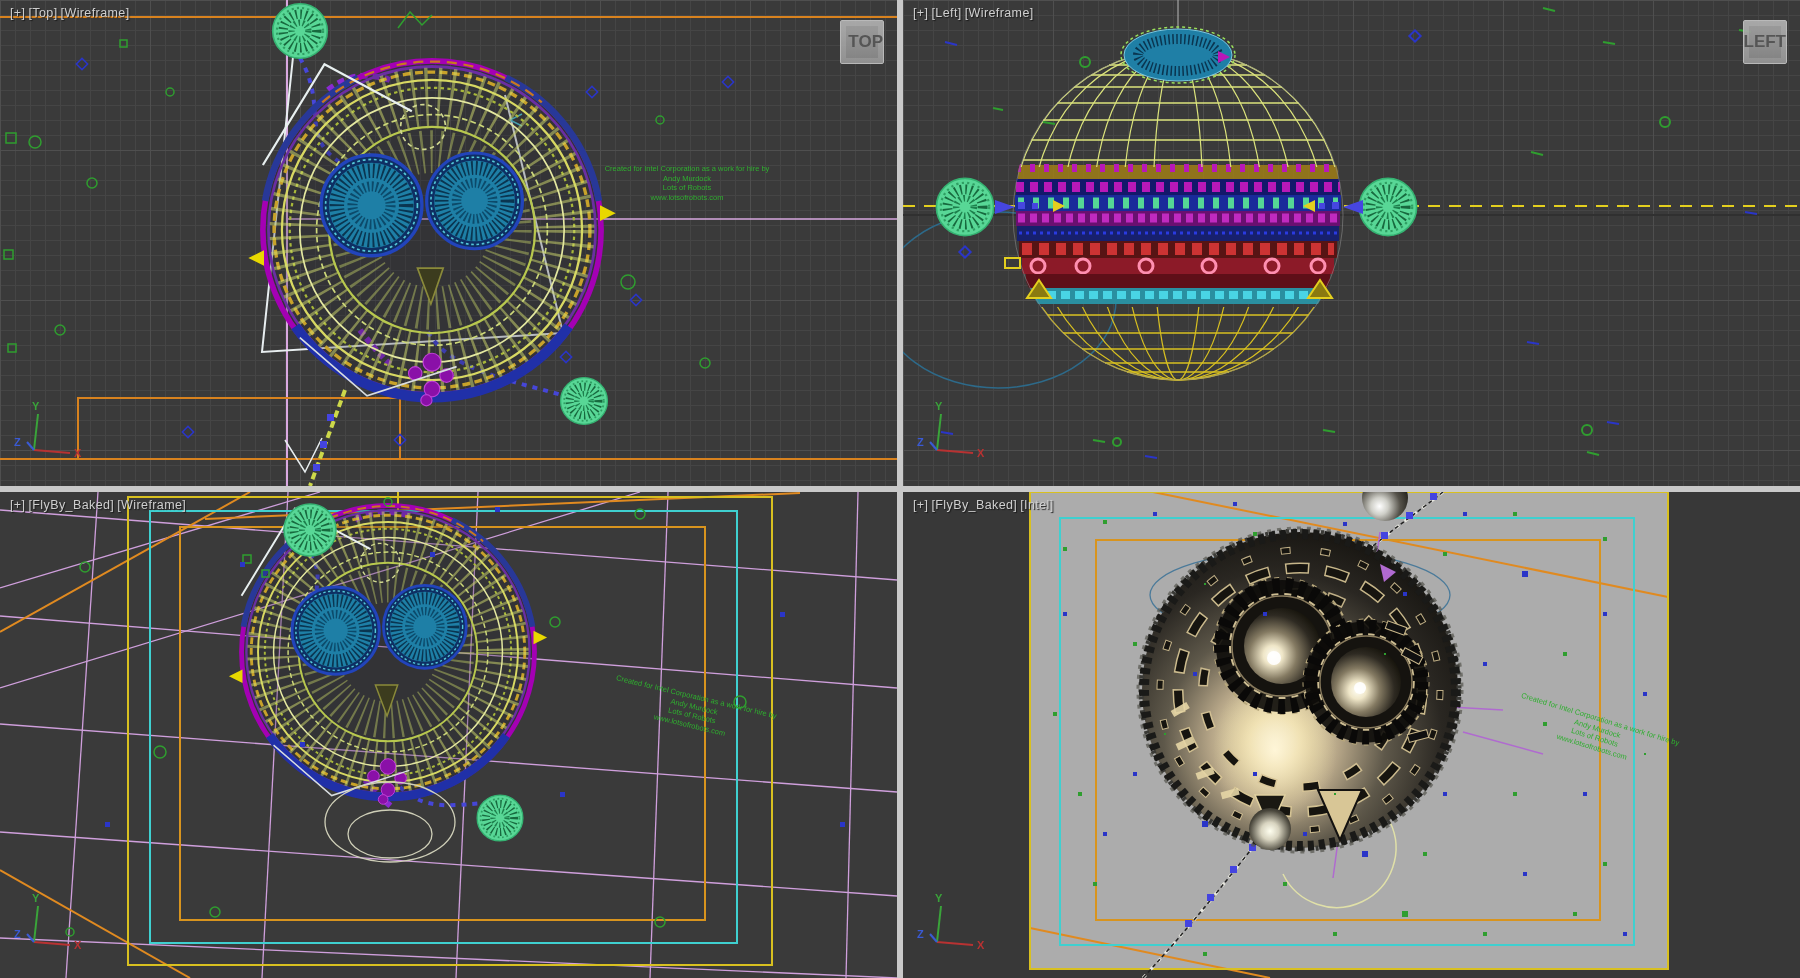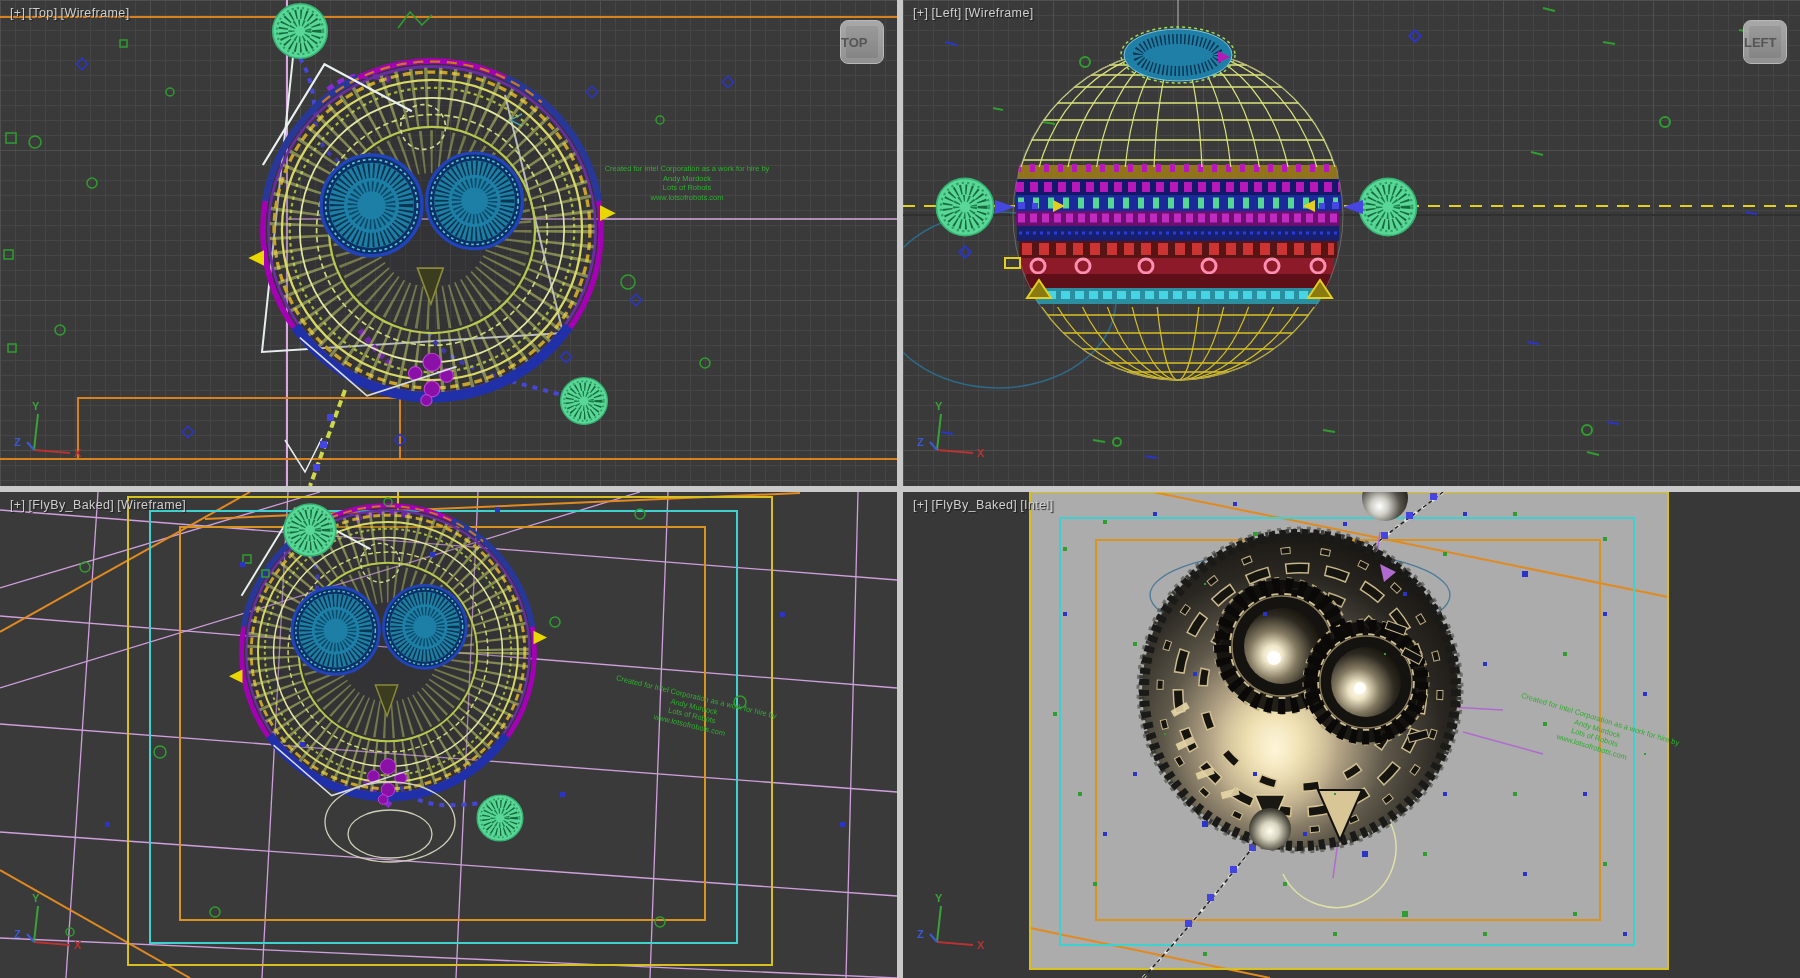--- a/index.html
+++ b/index.html
@@ -18,23 +18,23 @@
       linear-gradient(#454545 1px, transparent 1px),
       linear-gradient(90deg,#454545 1px, transparent 1px);
     background-size:150px 150px,150px 150px,15px 15px,15px 15px;
   }
   .scene{position:absolute;left:0;top:0;width:100%;height:100%;}
   .vp-label{position:absolute;top:6px;left:10px;display:flex;gap:3px;
             font-size:12.5px;letter-spacing:.4px;color:#cfcfcf;
             text-shadow:1px 1px 1px #1a1a1a;cursor:default;z-index:5;}
   .viewcube{position:absolute;top:20px;right:13px;width:42px;height:42px;
             background:linear-gradient(#a6a6a6,#888);border:1px solid #c4c4c4;
-            border-radius:8px;box-shadow:inset 0 0 0 5px rgba(255,255,255,.14);
-            display:flex;align-items:center;justify-content:flex-start;
-            font-size:13px;font-weight:bold;color:#585858;opacity:.92;z-index:4;}
+            border-radius:2px;box-shadow:inset 0 0 0 5px rgba(255,255,255,.14);
+            display:flex;align-items:center;justify-content:flex-end;
+            font-size:17px;font-weight:bold;color:#585858;opacity:.92;z-index:4;}
   .wm{position:absolute;width:270px;color:#2fae2f;font-size:7.5px;line-height:9.5px;
       text-align:center;z-index:3;pointer-events:none;}
   .wm-tl{left:552px;top:164px;}
   .wm-bl{left:558px;top:200px;transform:rotate(13.5deg);}
   .wm-br{left:558px;top:222px;transform:rotate(17deg);}
   .axis-label{font:bold 11px "Liberation Sans",sans-serif;}
   .dots{position:absolute;width:4px;height:4px;background:transparent;z-index:2;pointer-events:none;}
 </style>
 </head>
 <body>

